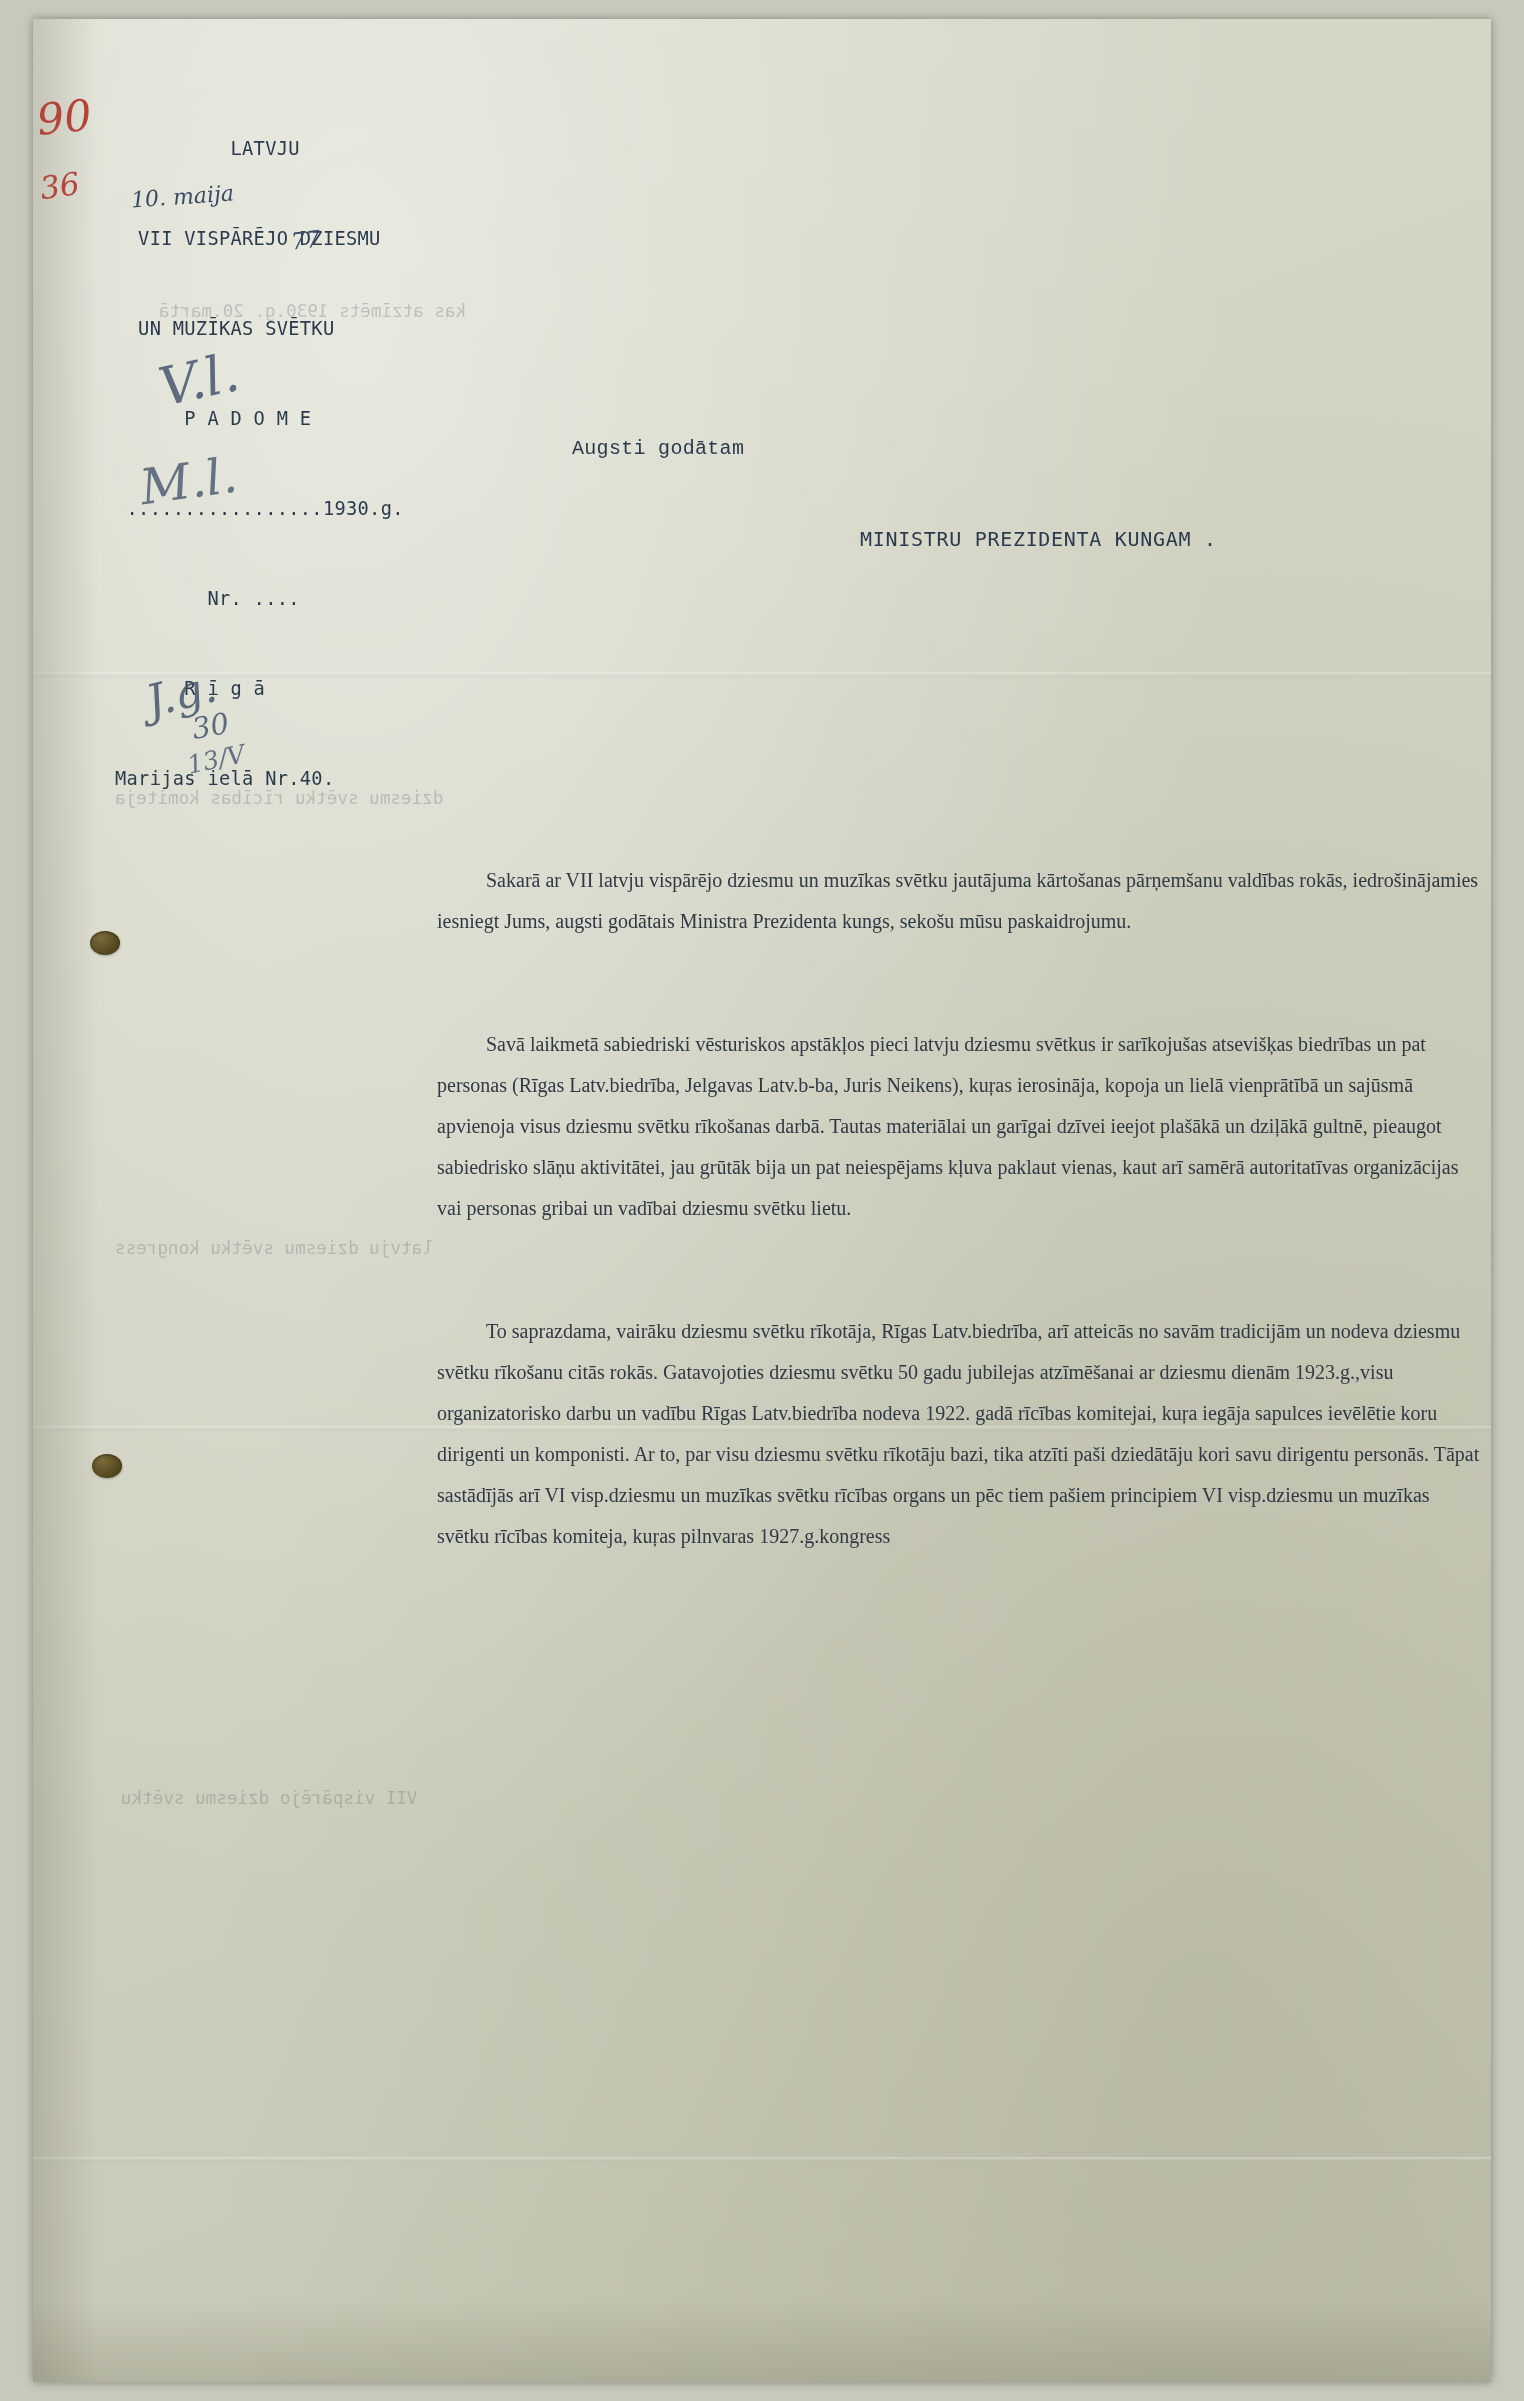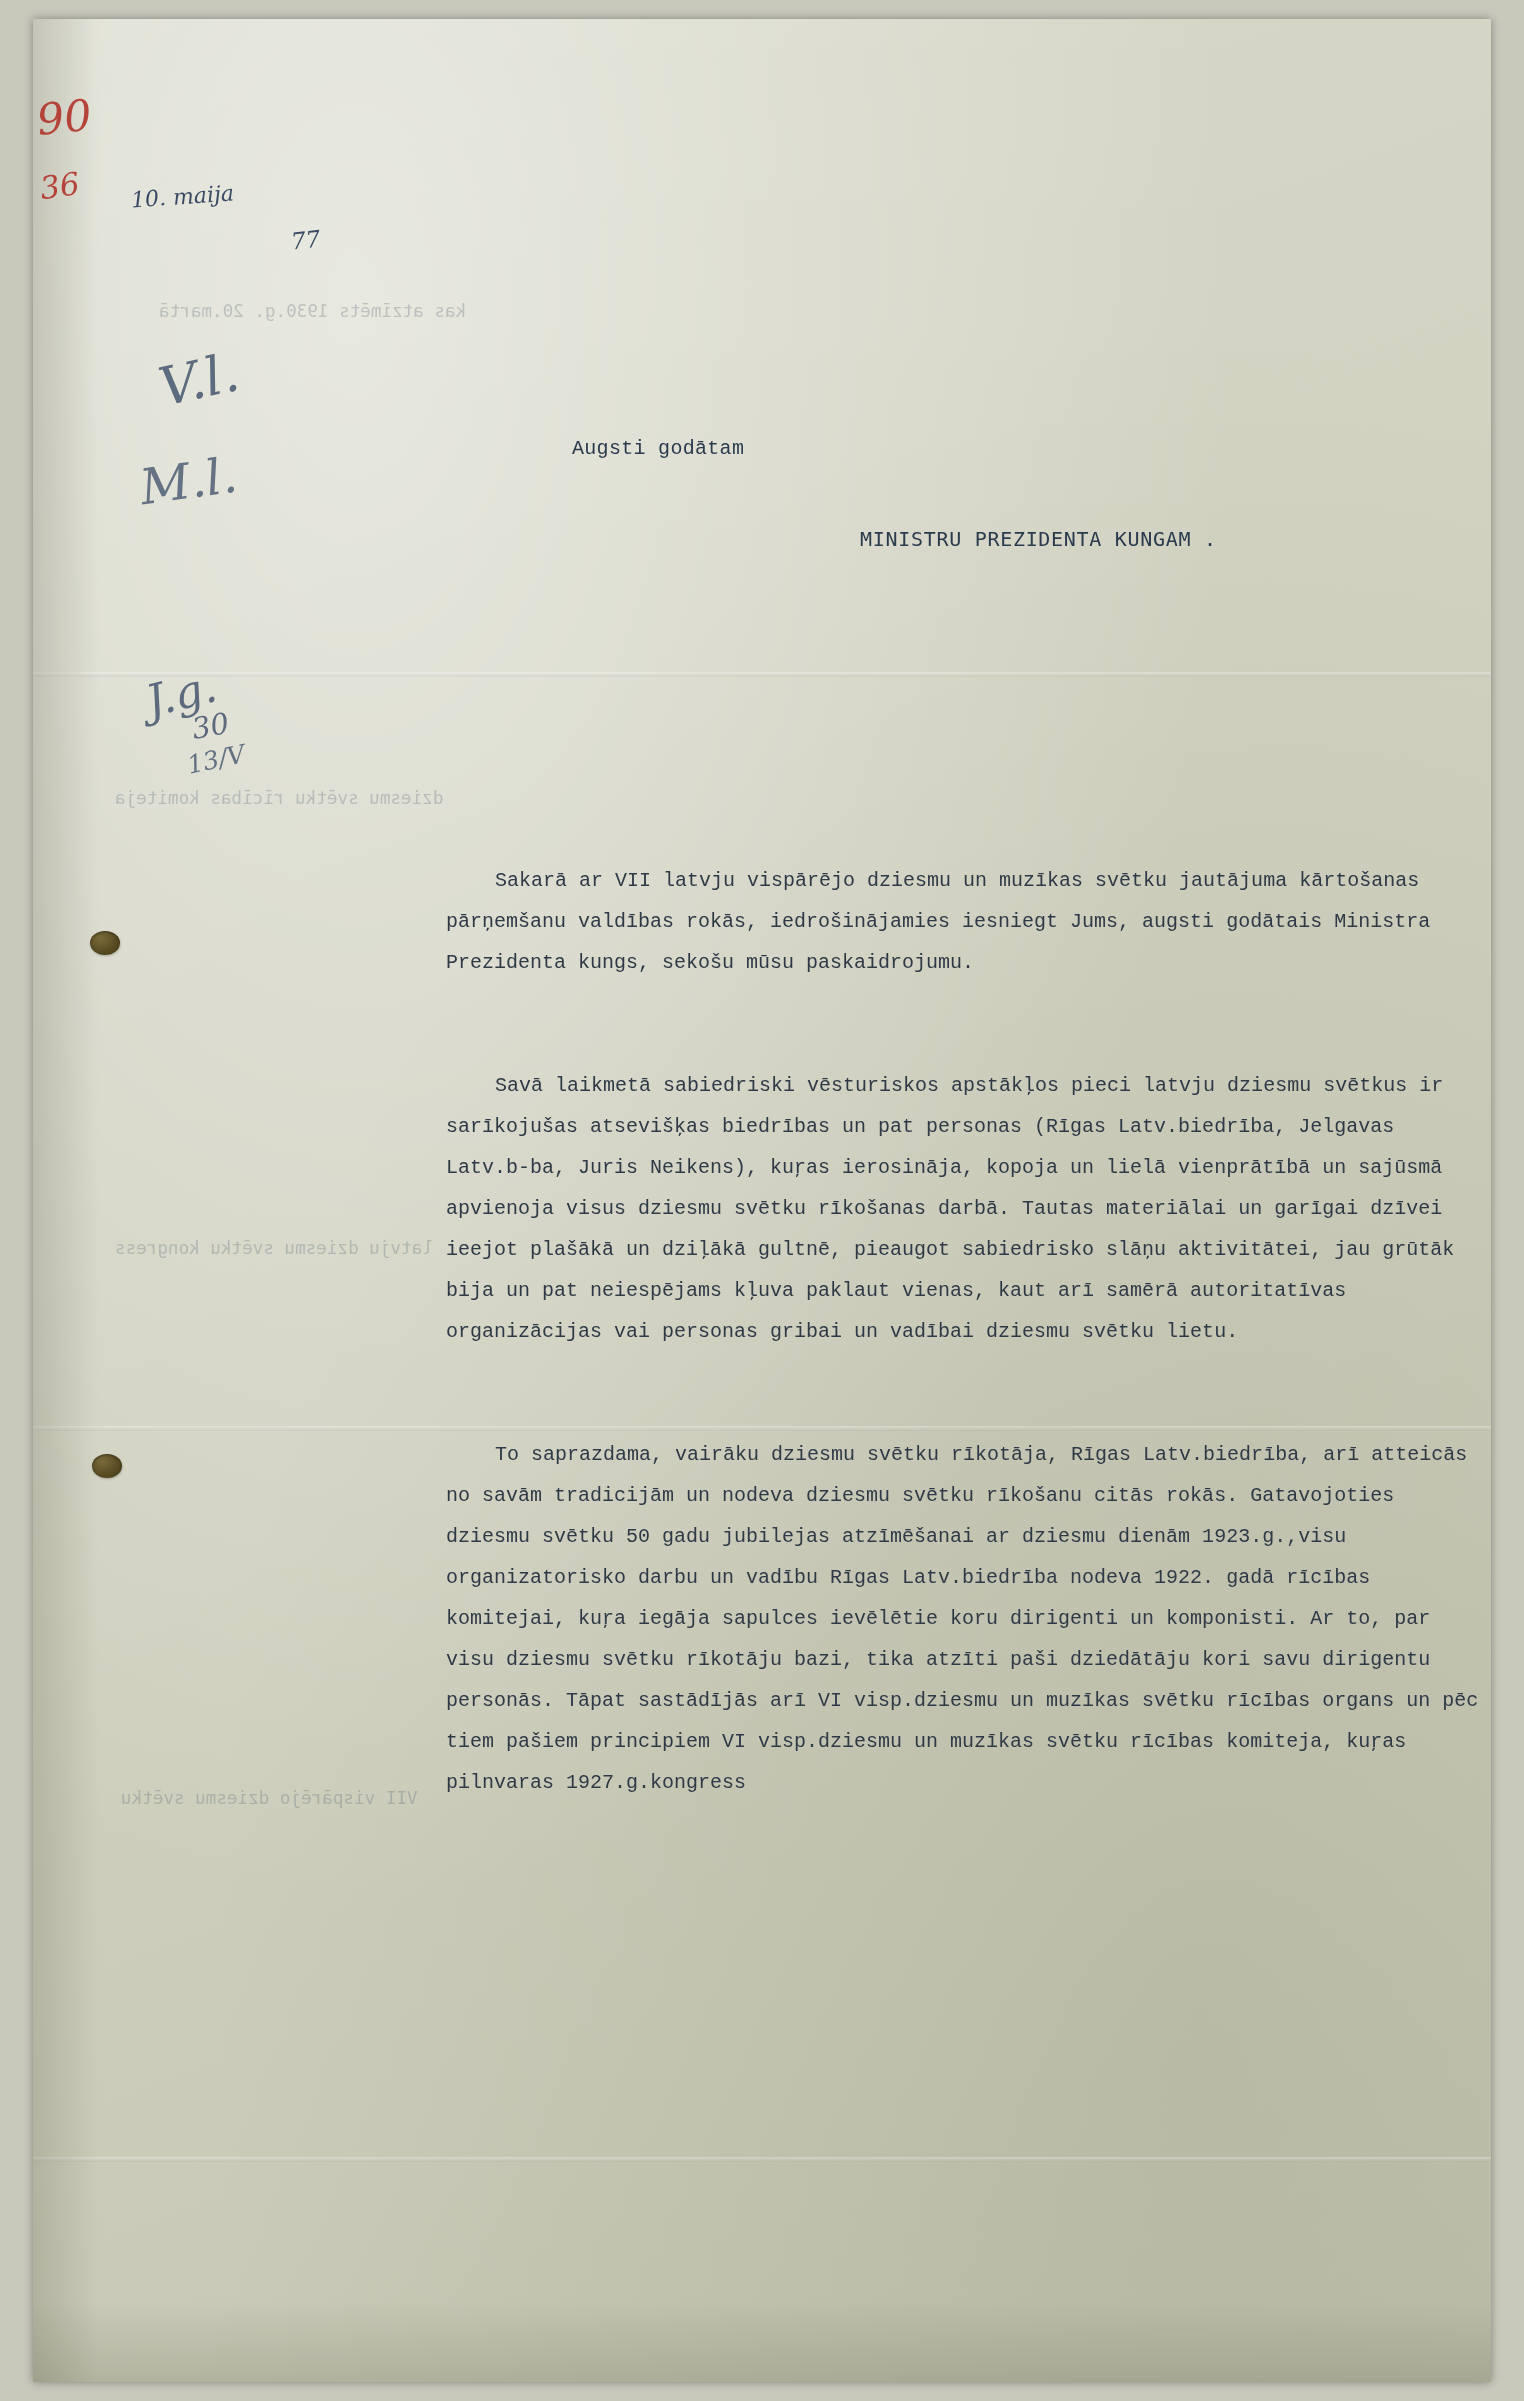--- a/index.html
+++ b/index.html
@@ -72,24 +72,24 @@
   }
   .addressee2 {
     left: 827px;
     top: 508px;
     font-size: 20px;
     letter-spacing: 0.7px;
     color: #2b3b4e;
   }
   .body-text {
     position: absolute;
-    left: 413px;
+    left: 404px;
     top: 759px;
     width: 1044px;
-    font-family: Liberation Mono, monospace;
+    font-family: Liberation Serif, serif;
     font-size: 20px;
     line-height: 41px;
     color: #2f3a46;
     white-space: pre-wrap;
   }
   .body-text p {
     margin: 0 0 0 0;
     text-indent: 0;
   }
   .body-text p .ind { display: inline-block; width: 49px; }
@@ -212,20 +212,30 @@
     <div class="fold" style="top:1407px;"></div>
     <div class="fold" style="top:2138px;"></div>
     <div class="edge-shadow-left"></div>
     <div class="edge-shadow-bottom"></div>
 
     <div class="ghost ghost-a">kas atzīmēts 1930.g. 20.martā</div>
     <div class="ghost ghost-b">dziesmu svētku rīcības komiteja</div>
     <div class="ghost ghost-c">latvju dziesmu svētku kongress</div>
     <div class="ghost ghost-d">VII vispārējo dziesmu svētku</div>
 
+    <div class="typed letterhead">
+      <span class="ctr">          LATVJU</span>
+      <span class="ctr">  VII VISPĀRĒJO DZIESMU</span>
+      <span class="ctr">  UN MUZĪKAS SVĒTKU</span>
+      <span class="ctr">      P A D O M E</span>
+      <span class="ctr"> .................1930.g.</span>
+      <span class="ctr">        Nr. ....</span>
+      <span class="ctr">      R ī g ā</span>
+      <span class="ctr">Marijas ielā Nr.40.</span>
+    </div>
 
     <div class="hand hand-date">10. maija</div>
     <div class="hand hand-nr">77</div>
 
     <div class="hand-red">90</div>
     <div class="hand-red2">36</div>
 
     <div class="hand scribble1">V.l.</div>
     <div class="hand scribble2">M.l.</div>
     <div class="hand scribble3">J.g.</div>

